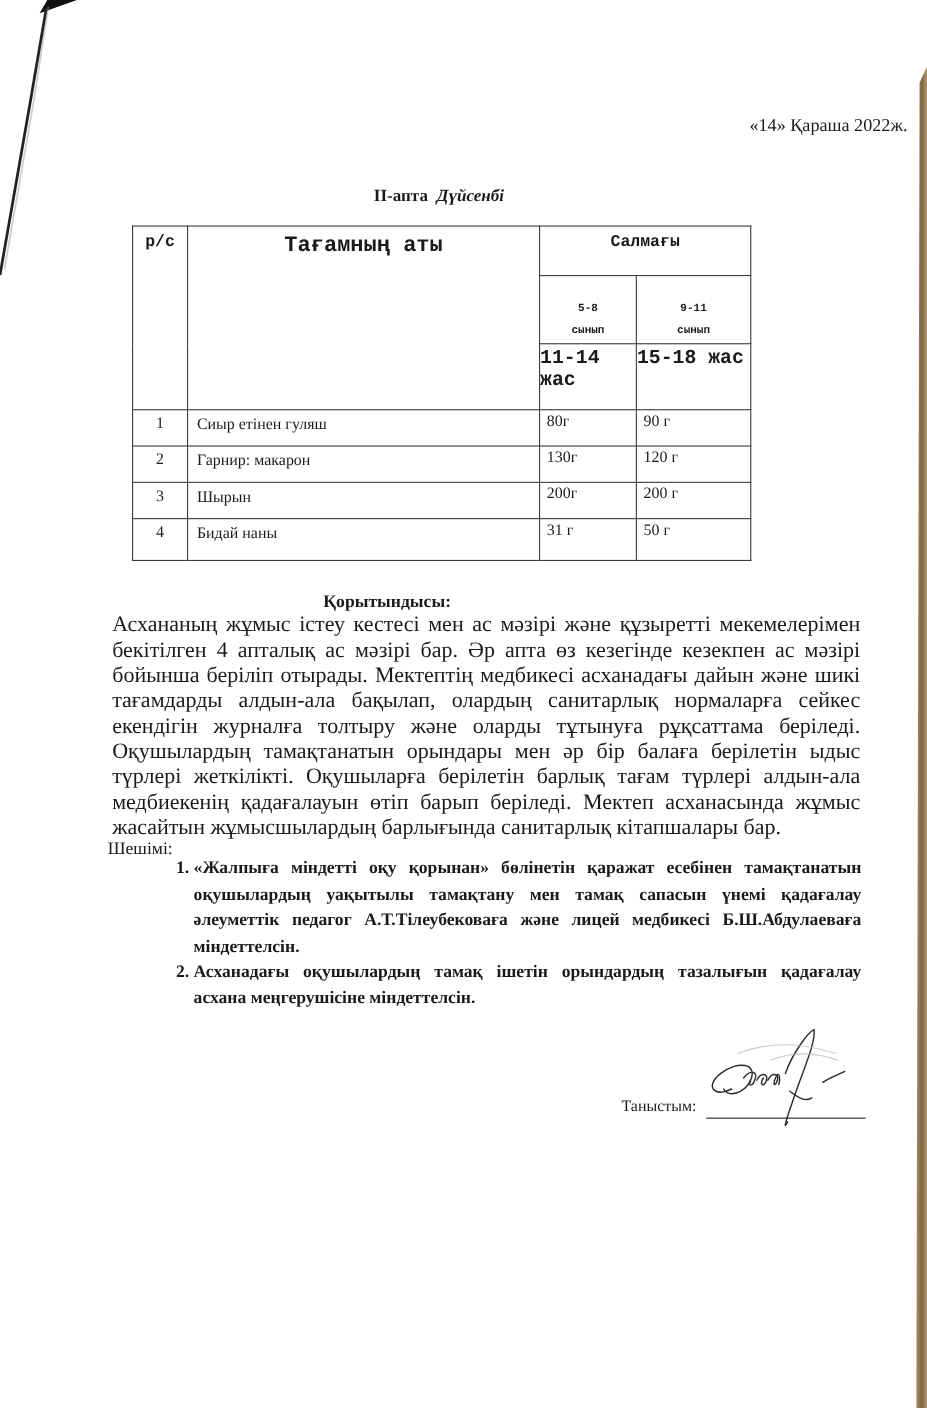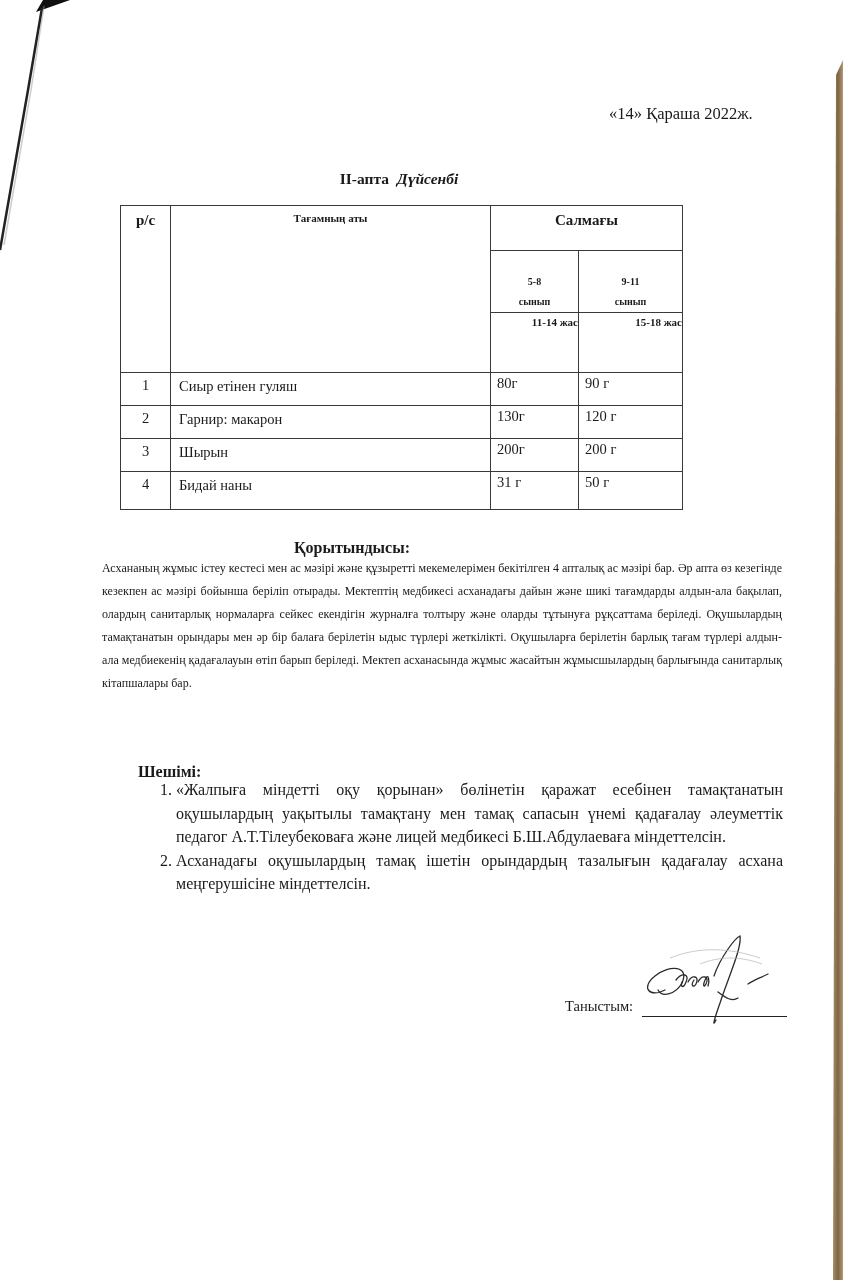--- a/index.html
+++ b/index.html
@@ -7,69 +7,69 @@
       width: 843px; height: 1280px; position: relative; overflow: hidden;
       background: #ffffff;
       font-family: "Liberation Serif", "DejaVu Serif", serif;
       color: #1a1a1a;
     }
     .page-edge {
       position: absolute; left: 0; top: 0; width: 843px; height: 1280px; pointer-events: none;
     }
     .abs { position: absolute; }
     .date {
-      left: 609px; top: 104px; width: 200px; text-align: left;
+      left: 625px; top: 104px; width: 200px; text-align: right;
       font-size: 16.5px;
     }
     .week-title {
       left: 0; width: 778px; top: 170px; text-align: center; font-size: 15.5px; font-weight: bold;
       padding-left: 20px; box-sizing: border-box;
     }
     .week-title .day { font-style: italic; margin-left: 8px; }
 
     table.menu {
       position: absolute; left: 120px; top: 205px;
       border-collapse: collapse; width: 563px;
       font-size: 14.5px;
     }
     table.menu td, table.menu th {
       border: 1.3px solid #3a3a3a; padding: 0; vertical-align: top;
     }
     .col-num { width: 50px; }
     .col-name { width: 320px; }
     .col-a { width: 88px; }
     .col-b { width: 104px; }
-    th { font-weight: bold; }
+    th { font-weight: bold; font-family: Liberation Mono, monospace; }
     .h-num { text-align: center; padding-top: 6px !important; height: 157px; font-size: 15px; }
-    .h-name { text-align: center; padding-top: 6px !important; font-size: 11px; }
+    .h-name { text-align: center; padding-top: 6px !important; font-size: 20px; }
     .h-weight { text-align: center; padding-top: 6px !important; height: 38px; font-size: 15px; }
     .h-grade { text-align: center; height: 61px; vertical-align: bottom !important; font-size: 10px; line-height: 20px; }
-    .h-age { text-align: right; height: 56px; font-size: 11px; padding-top: 3px !important; margin-left: 48px; }
+    .h-age { text-align: left; height: 56px; font-size: 18px; padding-top: 3px !important; margin-left: 48px; }
     td.num { text-align: center; padding-top: 4px !important; }
     td.name { padding-left: 8px !important; padding-top: 5px !important; }
     td.w { padding-left: 6px !important; padding-top: 2px !important; }
     tr.row td { height: 27px; }
     tr.row.last td { height: 32px; }
 
     .conclusion-title {
       left: 0; width: 674px; top: 539px; text-align: center; font-weight: bold; font-size: 16px;
       padding-left: 30px; box-sizing: border-box;
     }
     .conclusion-body {
-      left: 102px; top: 557px; width: 680px; font-size: 12px; line-height: 23px;
+      left: 102px; top: 557px; width: 680px; font-size: 20px; line-height: 23px;
       text-align: justify;
     }
     .decision-title {
-      left: 98px; top: 763px; font-weight: bold; font-size: 16px; margin-left: 40px;
+      left: 98px; top: 763px; font-weight: normal; font-size: 16px;
     }
     ol.decisions {
       position: absolute; left: 140px; top: 778px; width: 643px; margin: 0; padding: 0 0 0 36px;
       font-size: 16px; line-height: 23.5px; text-align: justify; box-sizing: border-box;
     }
-    ol.decisions li { padding-left: 0; }
+    ol.decisions li { padding-left: 0; font-weight: bold; }
     .ack {
       left: 565px; top: 998px; font-size: 14.5px;
     }
     .ack-line {
       left: 642px; top: 1016px; width: 145px; border-bottom: 1.3px solid #222;
     }
     .signature { left: 610px; top: 928px; width: 180px; height: 110px; }
   </style>
 </head>
 <body>

